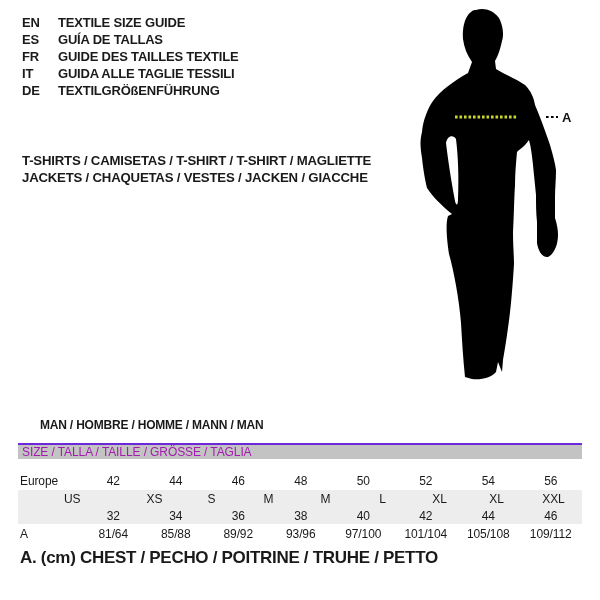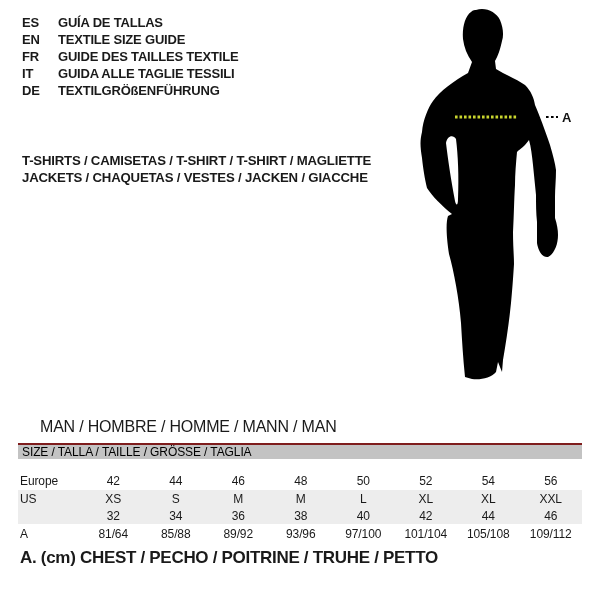--- a/index.html
+++ b/index.html
@@ -9,50 +9,50 @@
   }
   
   .langs{position:absolute;top:14px;left:22px;font-weight:bold;font-size:13px;letter-spacing:-0.2px;}
   .lang-row{display:flex;height:17px;line-height:17px;}
   .lang-code{width:36px;}
   
   .cats{position:absolute;top:108px;left:22px;font-weight:bold;font-size:13.2px;line-height:17px;letter-spacing:-0.2px;margin-top:44px;}
   
   .figure-svg{position:absolute;left:418px;top:8px;}
   
-  .man-heading{position:absolute;top:418px;left:20px;font-weight:normal;font-size:16px;letter-spacing:-0.2px;padding-left:20px;}
+  .man-heading{position:absolute;top:418px;left:20px;font-weight:bold;font-size:12px;letter-spacing:-0.2px;padding-left:20px;}
   
   .size-table{position:absolute;top:443px;left:18px;width:564px;font-size:12px;letter-spacing:-0.1px;}
   .tbl-header{
-    background:var(--header-bg,#c3c3c3);border-top:2px solid #7f1d1d;
-    height:14px;line-height:14px;padding-left:4px;color:#000000;
+    background:var(--header-bg,#c3c3c3);border-top:2px solid #6d28d9;
+    height:14px;line-height:14px;padding-left:4px;color:#a21caf;
   }
   .tbl-row{display:grid;grid-template-columns:64px repeat(8,1fr);align-items:center;}
   .tbl-row.r0{height:19px;margin-top:12px;}
-  .tbl-row.r1{height:17px;background:var(--alt-row-bg,#ededed);}
+  .tbl-row.r1{height:17px;background:var(--alt-row-bg,#ededed);padding-left:44px;}
   .tbl-row.r2{height:17px;background:var(--alt-row-bg,#ededed);}
   .tbl-row.r3{height:19px;}
   .tbl-label{padding-left:2px;text-align:left;}
   .tbl-cell{text-align:center;}
   
   .footnote{position:absolute;top:548px;left:20px;font-weight:bold;font-size:17px;letter-spacing:-0.3px;}
 </style>
 </head>
 <body>
 
 <div class="canvas">
 
   <div class="langs">
     <div class="lang-row">
+      <span class="lang-code">EN</span>
+      <span>TEXTILE SIZE GUIDE</span>
+    </div>
+    <div class="lang-row">
       <span class="lang-code">ES</span>
       <span>GUÍA DE TALLAS</span>
-    </div>
-    <div class="lang-row">
-      <span class="lang-code">EN</span>
-      <span>TEXTILE SIZE GUIDE</span>
     </div>
     <div class="lang-row">
       <span class="lang-code">FR</span>
       <span>GUIDE DES TAILLES TEXTILE</span>
     </div>
     <div class="lang-row">
       <span class="lang-code">IT</span>
       <span>GUIDA ALLE TAGLIE TESSILI</span>
     </div>
     <div class="lang-row">

